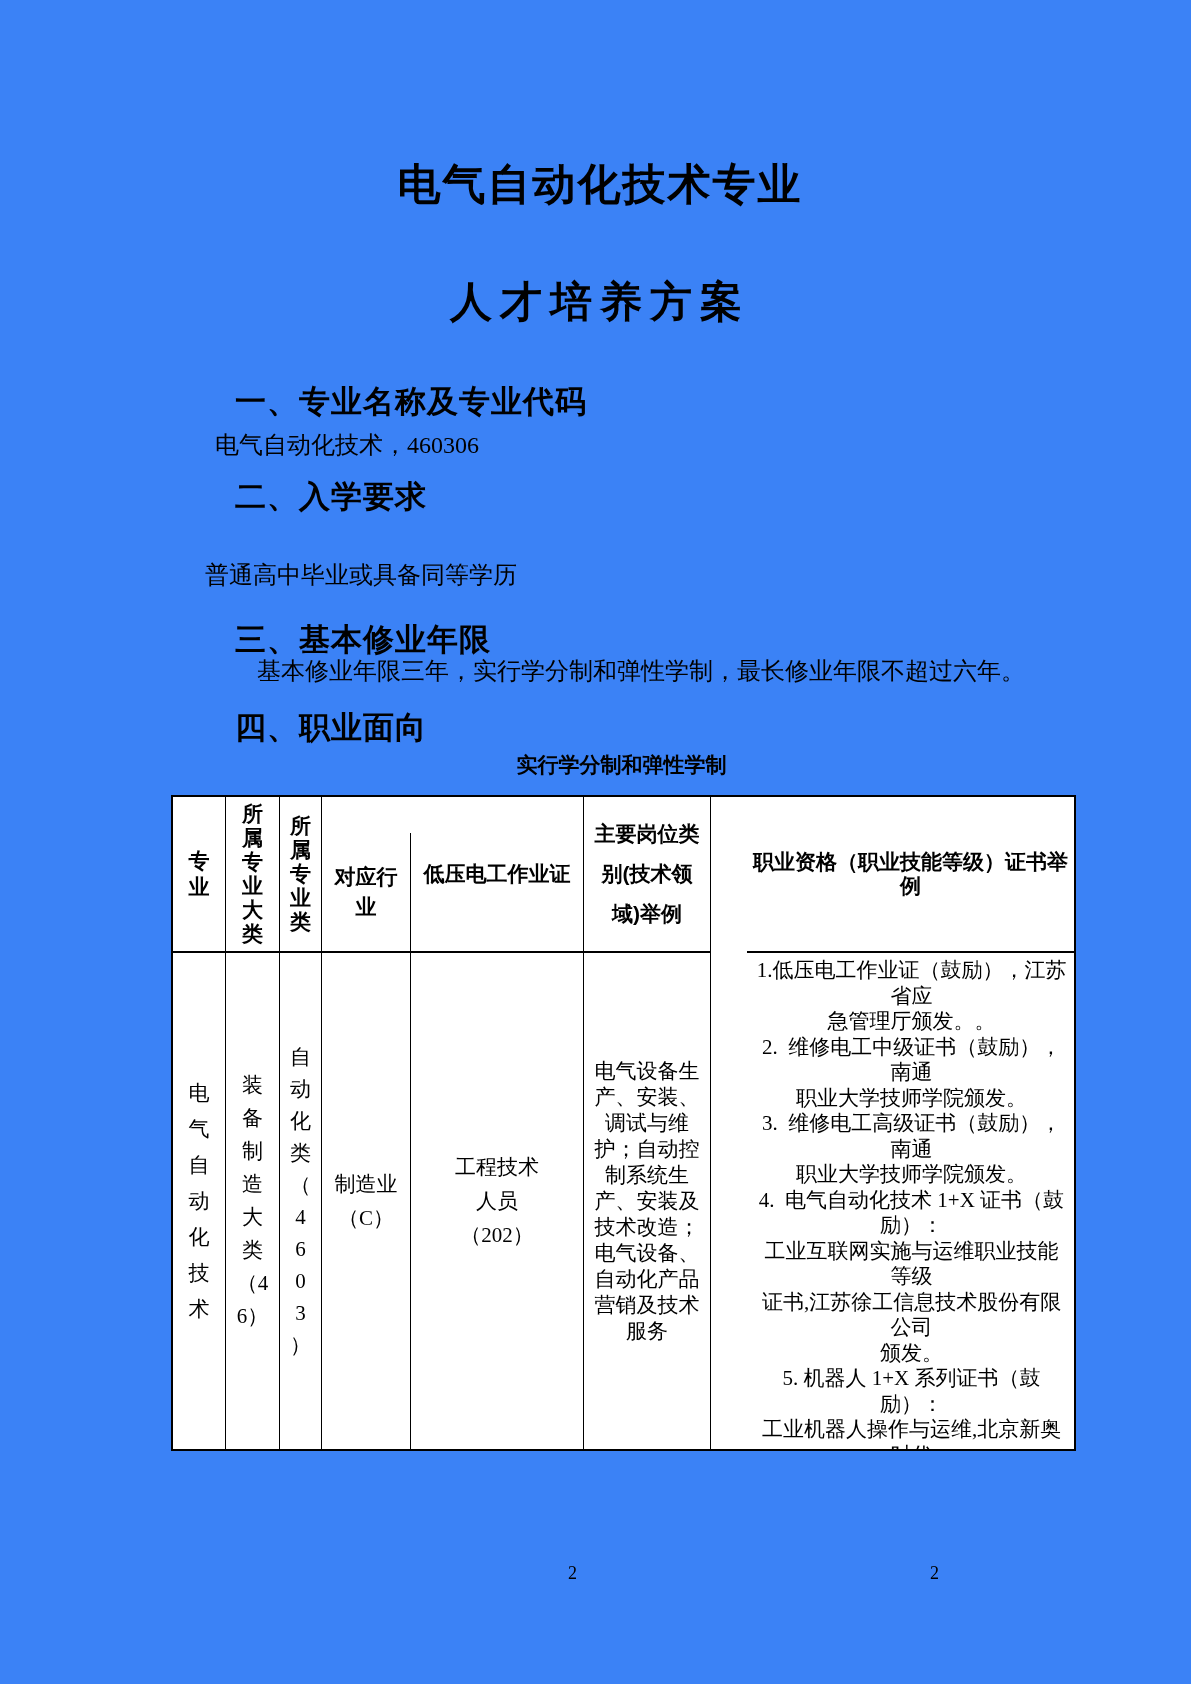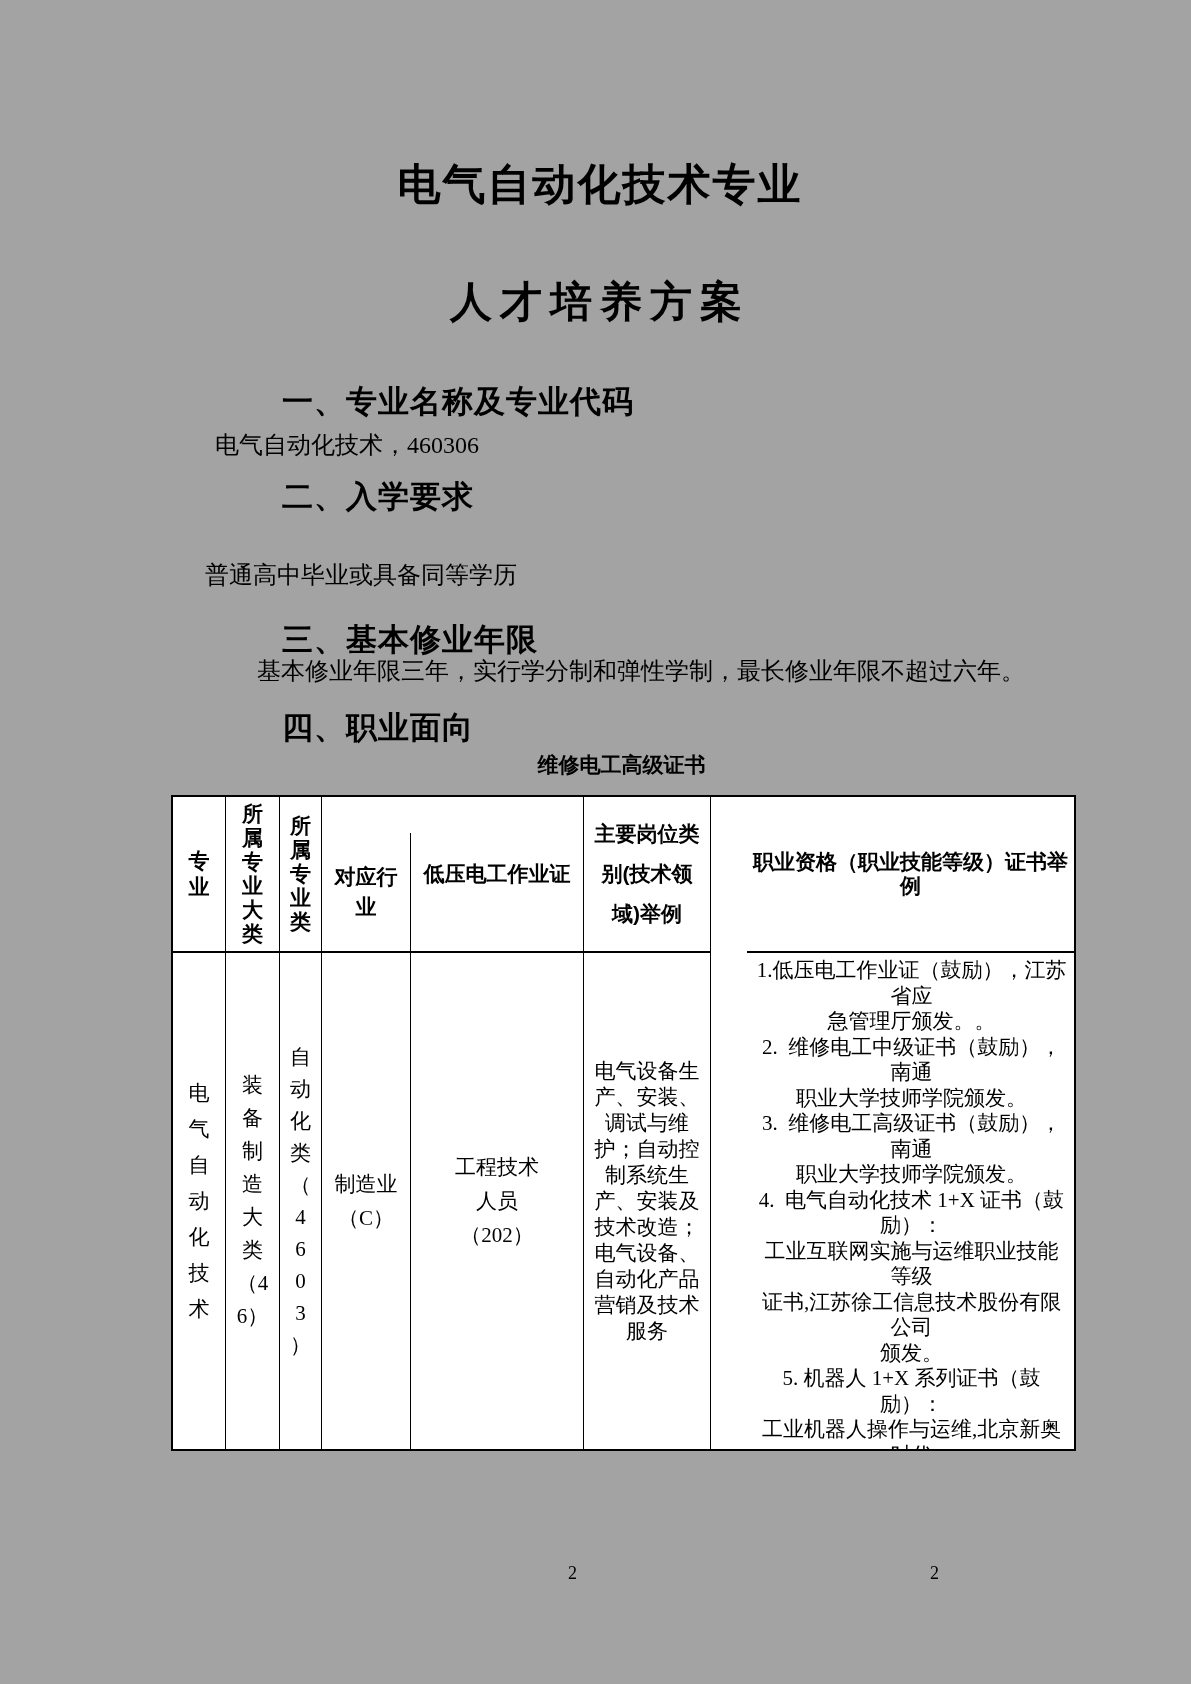--- a/index.html
+++ b/index.html
@@ -1,20 +1,20 @@
 <!DOCTYPE html>
 <html><head>
 <meta charset="utf-8">
 <style>
   html,body{margin:0;padding:0;background:#888;}
   .page{
     position:relative;
     width:1191px;height:1684px;
     margin:0 auto;
-    background:#a3a3a3;
+    background:#3b82f6;
     color:#000;
     font-family:"Liberation Serif", serif;
     overflow:hidden;
   }
   .abs{position:absolute;}
   .doc-title{
     left:157px;top:158px;width:886px;
     text-align:center;
     font-family:"Liberation Sans", sans-serif;
     font-weight:bold;
@@ -30,21 +30,20 @@
     font-size:42px;line-height:52px;
     letter-spacing:8px;
     white-space:nowrap;
   }
   .sec-heading{
     font-family:"Liberation Sans", sans-serif;
     font-weight:bold;
     font-size:31px;line-height:40px;
     letter-spacing:1px;
     white-space:nowrap;
-    margin-left:47px;
   }
   .body-text{
     font-size:24px;line-height:30px;
     white-space:nowrap;
   }
   .tbl-caption{
     left:171px;top:752px;width:901px;
     text-align:center;
     font-family:"Liberation Sans", sans-serif;
     font-weight:bold;
@@ -112,21 +111,21 @@
   <div class="abs body-text" style="left:215px;top:430px;">电气自动化技术，460306</div>
 
   <div class="abs sec-heading" style="left:235px;top:477px;">二、入学要求</div>
   <div class="abs body-text" style="left:205px;top:560px;">普通高中毕业或具备同等学历</div>
 
   <div class="abs sec-heading" style="left:235px;top:620px;">三、基本修业年限</div>
   <div class="abs body-text" style="left:213px;top:656px;margin-left:44px;">基本修业年限三年，实行学分制和弹性学制，最长修业年限不超过六年。</div>
 
   <div class="abs sec-heading" style="left:235px;top:708px;">四、职业面向</div>
 
-  <div class="abs tbl-caption">维修电工高级证书</div>
+  <div class="abs tbl-caption">实行学分制和弹性学制</div>
 
   <div class="abs career-table">
     <div class="cell hdr h1">专
 业</div>
     <div class="cell hdr h2">所
 属
 专
 业
 大
 类</div>

